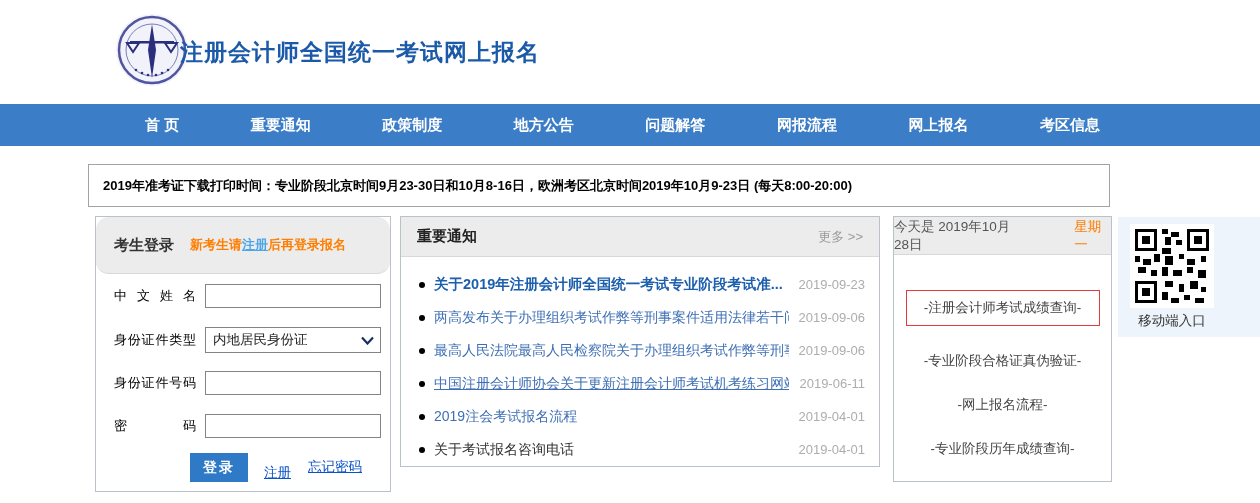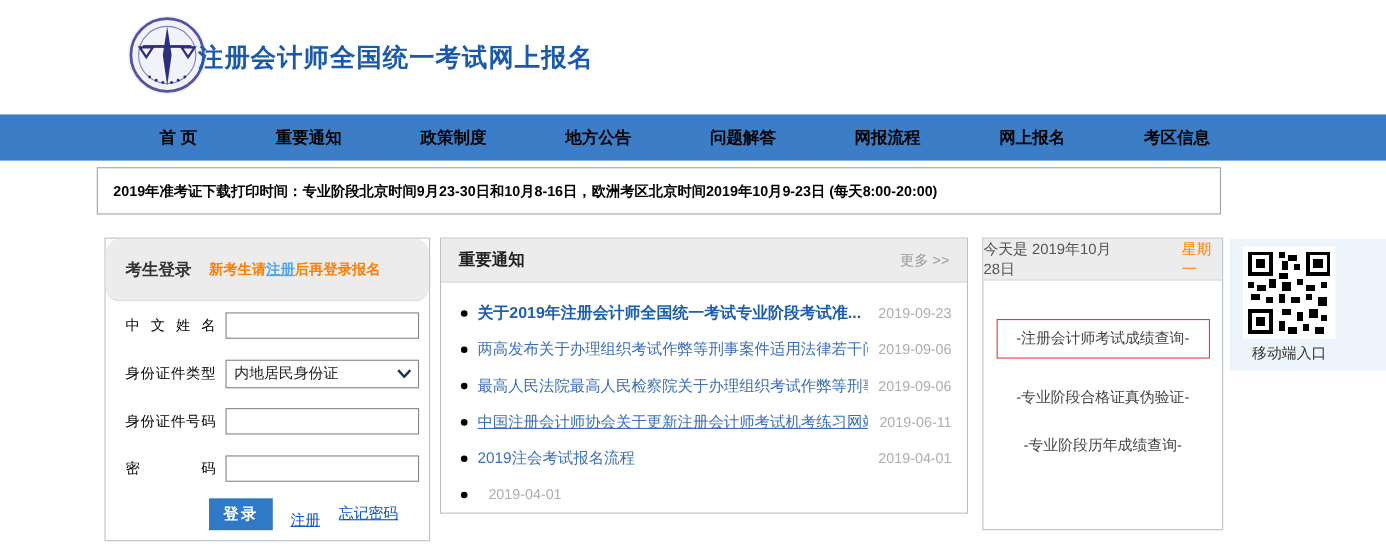--- a/index.html
+++ b/index.html
@@ -7,23 +7,23 @@
     width:1260px;height:503px;position:relative;background:#fff;
     font-family:"Liberation Sans","DejaVu Sans",sans-serif;overflow:hidden;
   }
   a{cursor:pointer;}
   
   .logo{position:absolute;left:114px;top:12px;width:76px;height:76px;}
   .site-title{position:absolute;left:180px;top:37px;font-size:23px;font-weight:bold;color:#1b5aa8;letter-spacing:1px;white-space:nowrap;}
   
   .nav{position:absolute;left:0;top:104px;width:1260px;height:42px;background:#3b7dc6;
        display:flex;align-items:center;justify-content:space-between;box-sizing:border-box;padding:0 160px 0 145px;}
-  .nav a{color:#000000;font-size:15px;font-weight:bold;text-decoration:none;white-space:nowrap;}
-  
-  .notice-box{position:absolute;left:88px;top:152px;width:1022px;height:43px;border:1px solid #a3a3a3;
+  .nav a{color:#ffffff;font-size:15px;font-weight:bold;text-decoration:none;white-space:nowrap;}
+  
+  .notice-box{position:absolute;left:88px;top:164px;width:1022px;height:43px;border:1px solid #a3a3a3;
       box-sizing:border-box;display:flex;flex-direction:column;justify-content:center;padding:0 14px;background:#fff;}
   .notice-box .nline{font-size:13px;font-weight:bold;color:#000;line-height:20px;white-space:nowrap;}
   
   .panel{position:absolute;border:1px solid #b9c1c9;box-sizing:border-box;background:#fff;}
   .p-head{background:#ececec;border-bottom:1px solid #d8d8d8;display:flex;align-items:center;box-sizing:border-box;}
   
   .login{left:95px;top:216px;width:296px;height:276px;}
   .login .p-head{height:57px;padding:0 0 0 18px;border-radius:13px;}
   .login-title{font-size:15px;font-weight:bold;color:#333;}
   .login-sub{font-size:13px;color:#ff7e00;font-weight:bold;margin-left:16px;white-space:nowrap;}
@@ -164,32 +164,34 @@
       <a class="ntext n-blue n-under">中国注册会计师协会关于更新注册会计师考试机考练习网站的公...</a>
       <span class="ndate">2019-06-11</span>
     </div>
     <div class="nrow">
       <span class="bullet"></span>
       <a class="ntext n-blue">2019注会考试报名流程</a>
       <span class="ndate">2019-04-01</span>
     </div>
     <div class="nrow">
       <span class="bullet"></span>
+      <a class="ntext n-dark">关于考试报名咨询电话</a>
       <span class="ndate">2019-04-01</span>
     </div>
   </div>
 </div>
 
 <div class="panel info">
   <div class="p-head">
     <span class="today">今天是 2019年10月28日</span>
     <span class="weekday">星期一</span>
   </div>
   <a class="score-box">-注册会计师考试成绩查询-</a>
   <a class="info-link">-专业阶段合格证真伪验证-</a>
+  <a class="info-link">-网上报名流程-</a>
   <a class="info-link">-专业阶段历年成绩查询-</a>
 </div>
 
 <div class="qr-wrap">
   <div class="qr-code">
     <svg width="80" height="80" viewBox="0 0 29 29" shape-rendering="crispEdges">
       <rect x="0" y="0" width="29" height="29" fill="#fff"></rect>
 
       <rect x="1" y="1" width="8" height="8" fill="#000"></rect>
         <rect x="2.2" y="2.2" width="5.6" height="5.6" fill="#fff"></rect>

